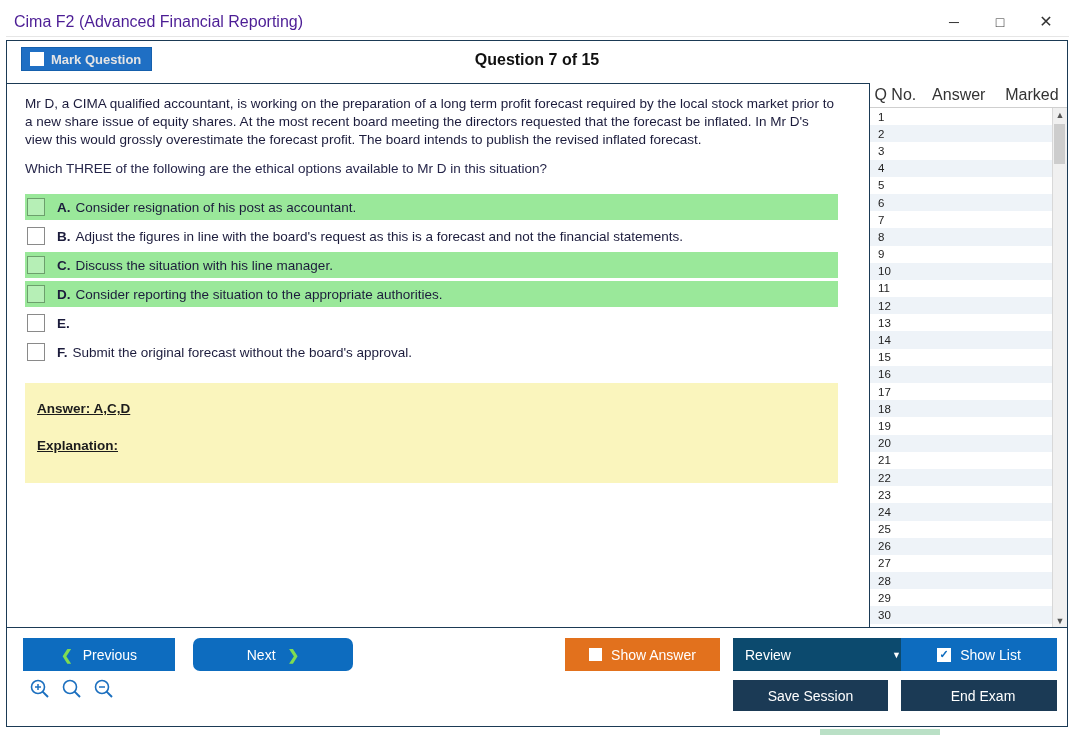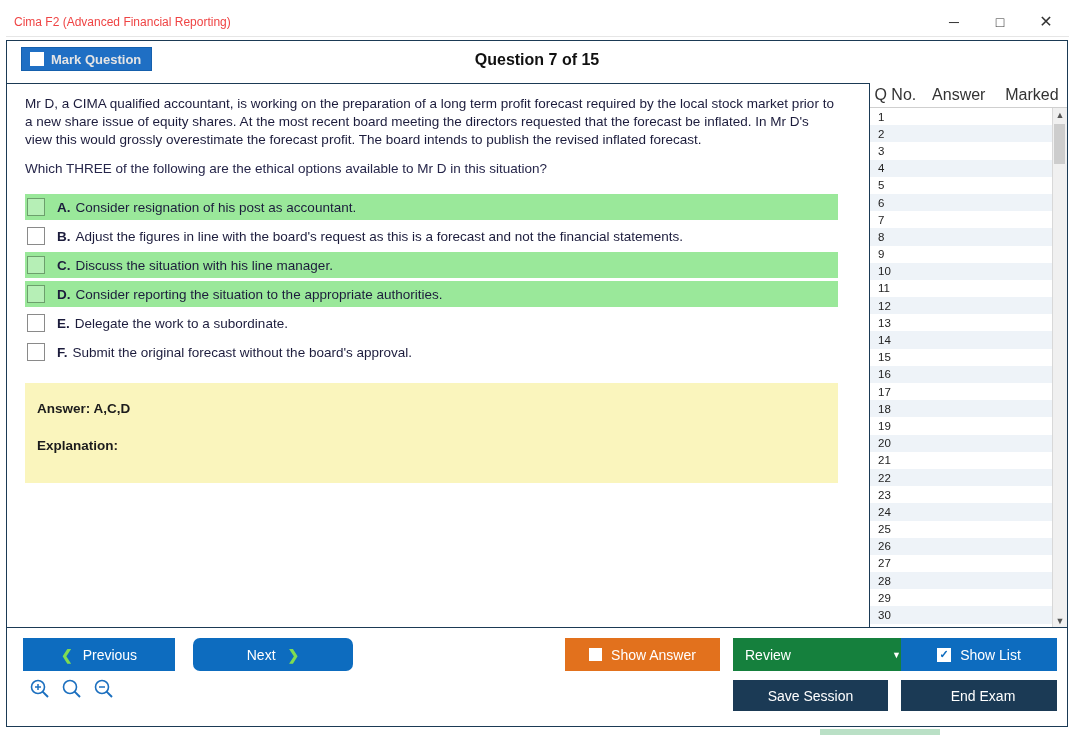--- a/index.html
+++ b/index.html
@@ -19,22 +19,22 @@
   .titlebar {
     position: absolute;
     top: 8px; left: 6px; right: 6px;
     height: 28px;
     background: #ffffff;
     border-bottom: 1px solid #e6e6e6;
     display: flex;
     align-items: center;
   }
   .titlebar-text {
-    font-size: 12px;
-    color: #ef4444;
+    font-size: 16px;
+    color: #4c1d95;
     padding-left: 8px;
     white-space: nowrap;
   }
   .win-controls {
     margin-left: auto;
     display: flex;
     height: 100%;
   }
   .win-btn {
     width: 46px;
@@ -147,21 +147,21 @@
   .option .letter { font-weight: bold; margin-right: 5px; }
   .answer-box {
     margin: 18px 14px 0 18px;
     background: #faf5bd;
     height: 100px;
     padding: 18px 0 0 12px;
     box-sizing: border-box;
     font-size: 13.5px;
     color: #1c1c1c;
   }
-  .answer-box .row { font-weight: bold; margin-bottom: 22px; }
+  .answer-box .row { font-weight: bold; margin-bottom: 22px; text-decoration: underline; }
   
   .list-pane {
     position: relative;
     flex: 1;
     border-left: 1px solid #1b3a55;
     background: #ffffff;
     display: flex;
     flex-direction: column;
     overflow: hidden;
   }
@@ -264,21 +264,21 @@
     background: #e2711d;
   }
   .btn-showanswer .chk {
     width: 13px; height: 13px;
     background: #ffffff;
     margin-right: 9px;
   }
   .btn-review {
     left: 726px; top: 10px;
     width: 178px; height: 33px;
-    background: #15803d;
+    background: #0c4a6e;
     justify-content: flex-start;
     padding-left: 12px;
     align-items: center;
   }
   .btn-review .caret {
     position: absolute;
     right: 10px;
     font-size: 9px;
   }
   .btn-showlist {
@@ -377,21 +377,20 @@
             <span>Discuss the situation with his line manager.</span>
           </div>
           <div class="option correct">
             <span class="checkbox"></span>
             <span class="letter">D.</span>
             <span>Consider reporting the situation to the appropriate authorities.</span>
           </div>
           <div class="option">
             <span class="checkbox"></span>
             <span class="letter">E.</span>
-            <span>Delegate the work to a subordinate.</span>
           </div>
           <div class="option">
             <span class="checkbox"></span>
             <span class="letter">F.</span>
             <span>Submit the original forecast without the board's approval.</span>
           </div>
         </div>
 
         <div class="answer-box">
           <div class="row">Answer: A,C,D</div>

